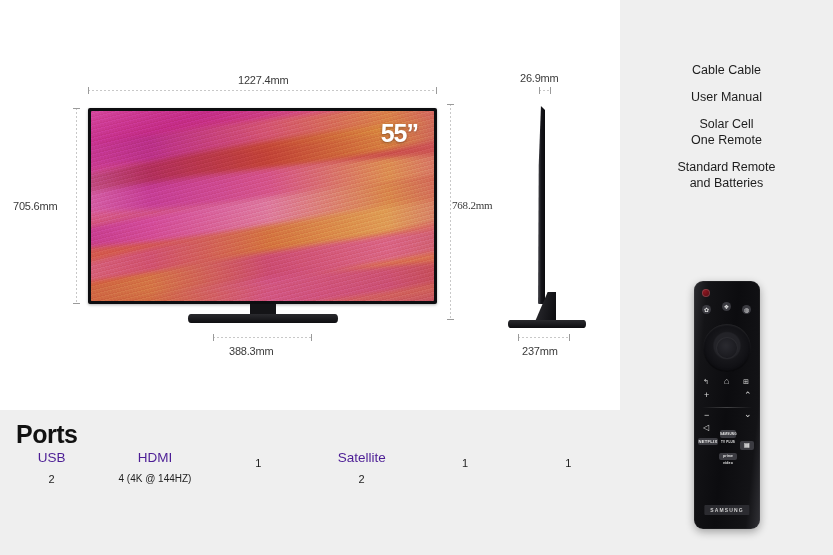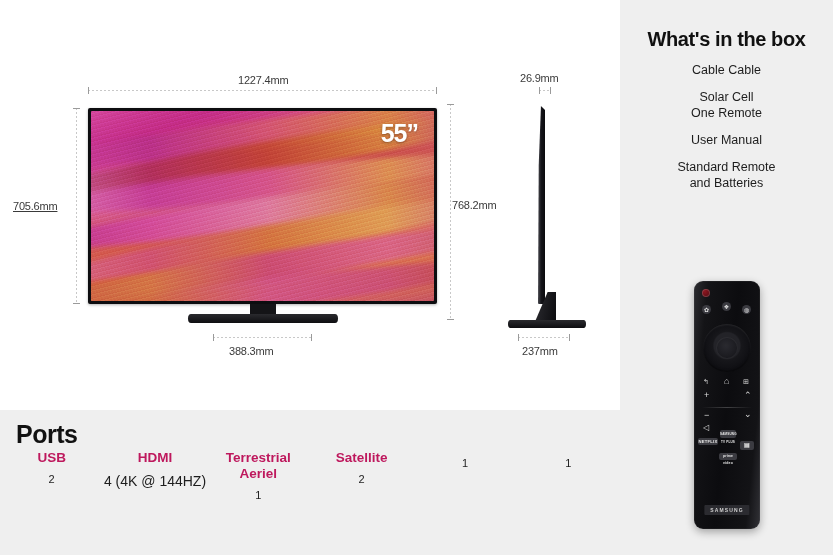--- a/index.html
+++ b/index.html
@@ -123,26 +123,26 @@
     font-size:25px;font-weight:bold;letter-spacing:-.5px;color:#111;
   }
   .ports-row{
     position:absolute;left:0;top:450px;width:620px;height:70px;
     display:flex;align-items:flex-start;
   }
   .port{
     flex:1 1 0;text-align:center;
   }
   .port-name{
-    font-size:13.5px;color:#be185d;line-height:16px;white-space:pre-line;font-weight:bold;
+    font-size:13.5px;color:#4c1d95;line-height:16px;white-space:pre-line;
   }
   .port-val{
     margin-top:7px;font-size:11px;color:#1d1d1d;
   }
-  .port-val.small{font-size:14px;}
+  .port-val.small{font-size:10px;}
 
   
   .box-title{
     position:absolute;left:620px;top:28px;width:213px;
     text-align:center;font-size:20px;font-weight:bold;letter-spacing:-.4px;color:#111;
   }
   .box-list{
     position:absolute;left:620px;top:62px;width:213px;text-align:center;
   }
   .box-item{
@@ -203,21 +203,21 @@
   <div class="panel-white"></div>
 
   <div class="guide-h" style="left:88px;top:90px;width:349px;"></div>
   <div class="cap cap-v" style="left:88px;top:87px;"></div>
   <div class="cap cap-v" style="left:436px;top:87px;"></div>
   <div class="dim" style="left:238px;top:74px;">1227.4mm</div>
 
   <div class="guide-v" style="left:76px;top:108px;height:196px;"></div>
   <div class="cap cap-h" style="left:73px;top:108px;"></div>
   <div class="cap cap-h" style="left:73px;top:303px;"></div>
-  <div class="dim" style="left:13px;top:200px;text-decoration:underline;">705.6mm</div>
+  <div class="dim" style="left:13px;top:200px;">705.6mm</div>
 
   <div class="guide-h" style="left:213px;top:337px;width:99px;"></div>
   <div class="cap cap-v" style="left:213px;top:334px;"></div>
   <div class="cap cap-v" style="left:311px;top:334px;"></div>
   <div class="dim" style="left:229px;top:345px;">388.3mm</div>
 
   <div class="tv-front">
     <div class="tv-bezel"></div>
     <div class="tv-screen">
       <div class="band" style="top:4%;background:linear-gradient(90deg,#d6469c,#b62f86,#d55a6e,#d98a3e,#c9387f);transform:rotate(-7deg);"></div>
@@ -235,21 +235,21 @@
   <div class="stand-base" style="left:263px;"></div>
 
   <div class="guide-h" style="left:539px;top:90px;width:12px;"></div>
   <div class="cap cap-v" style="left:539px;top:87px;"></div>
   <div class="cap cap-v" style="left:550px;top:87px;"></div>
   <div class="dim" style="left:520px;top:72px;">26.9mm</div>
 
   <div class="guide-v" style="left:450px;top:104px;height:216px;"></div>
   <div class="cap cap-h" style="left:447px;top:104px;"></div>
   <div class="cap cap-h" style="left:447px;top:319px;"></div>
-  <div class="dim" style="left:452px;top:199px;">768.2mm</div>
+  <div class="dim" style="left:452px;top:199px;font-family:Liberation Serif, serif;">768.2mm</div>
 
   <div class="guide-h" style="left:518px;top:337px;width:52px;"></div>
   <div class="cap cap-v" style="left:518px;top:334px;"></div>
   <div class="cap cap-v" style="left:569px;top:334px;"></div>
   <div class="dim" style="left:522px;top:345px;">237mm</div>
 
   <div class="tv-side">
     <div class="side-panel"></div>
     <div class="side-bracket"></div>
     <div class="side-base"></div>
@@ -259,42 +259,39 @@
   <div class="ports-row">
     <div class="port">
       <div class="port-name">USB</div>
       <div class="port-val">2</div>
     </div>
     <div class="port">
       <div class="port-name">HDMI</div>
       <div class="port-val small">4 (4K @ 144HZ)</div>
     </div>
     <div class="port">
-      <div class="port-name">Terrestrial
-Aeriel</div>
       <div class="port-val">1</div>
     </div>
     <div class="port">
       <div class="port-name">Satellite</div>
       <div class="port-val">2</div>
     </div>
     <div class="port">
       <div class="port-val">1</div>
     </div>
     <div class="port">
       <div class="port-val">1</div>
     </div>
   </div>
 
-  <div class="box-title">What's in the box</div>
   <div class="box-list">
     <div class="box-item">Cable Cable</div>
+    <div class="box-item">User Manual</div>
     <div class="box-item">Solar Cell
 One Remote</div>
-    <div class="box-item">User Manual</div>
     <div class="box-item">Standard Remote
 and Batteries</div>
   </div>
 
   <div class="remote">
     <div class="r-power"></div>
     <div class="r-dot" style="left:8px;top:24px;">✿</div>
     <div class="r-dot" style="left:28px;top:21px;">❖</div>
     <div class="r-dot" style="left:48px;top:24px;">◍</div>
 

